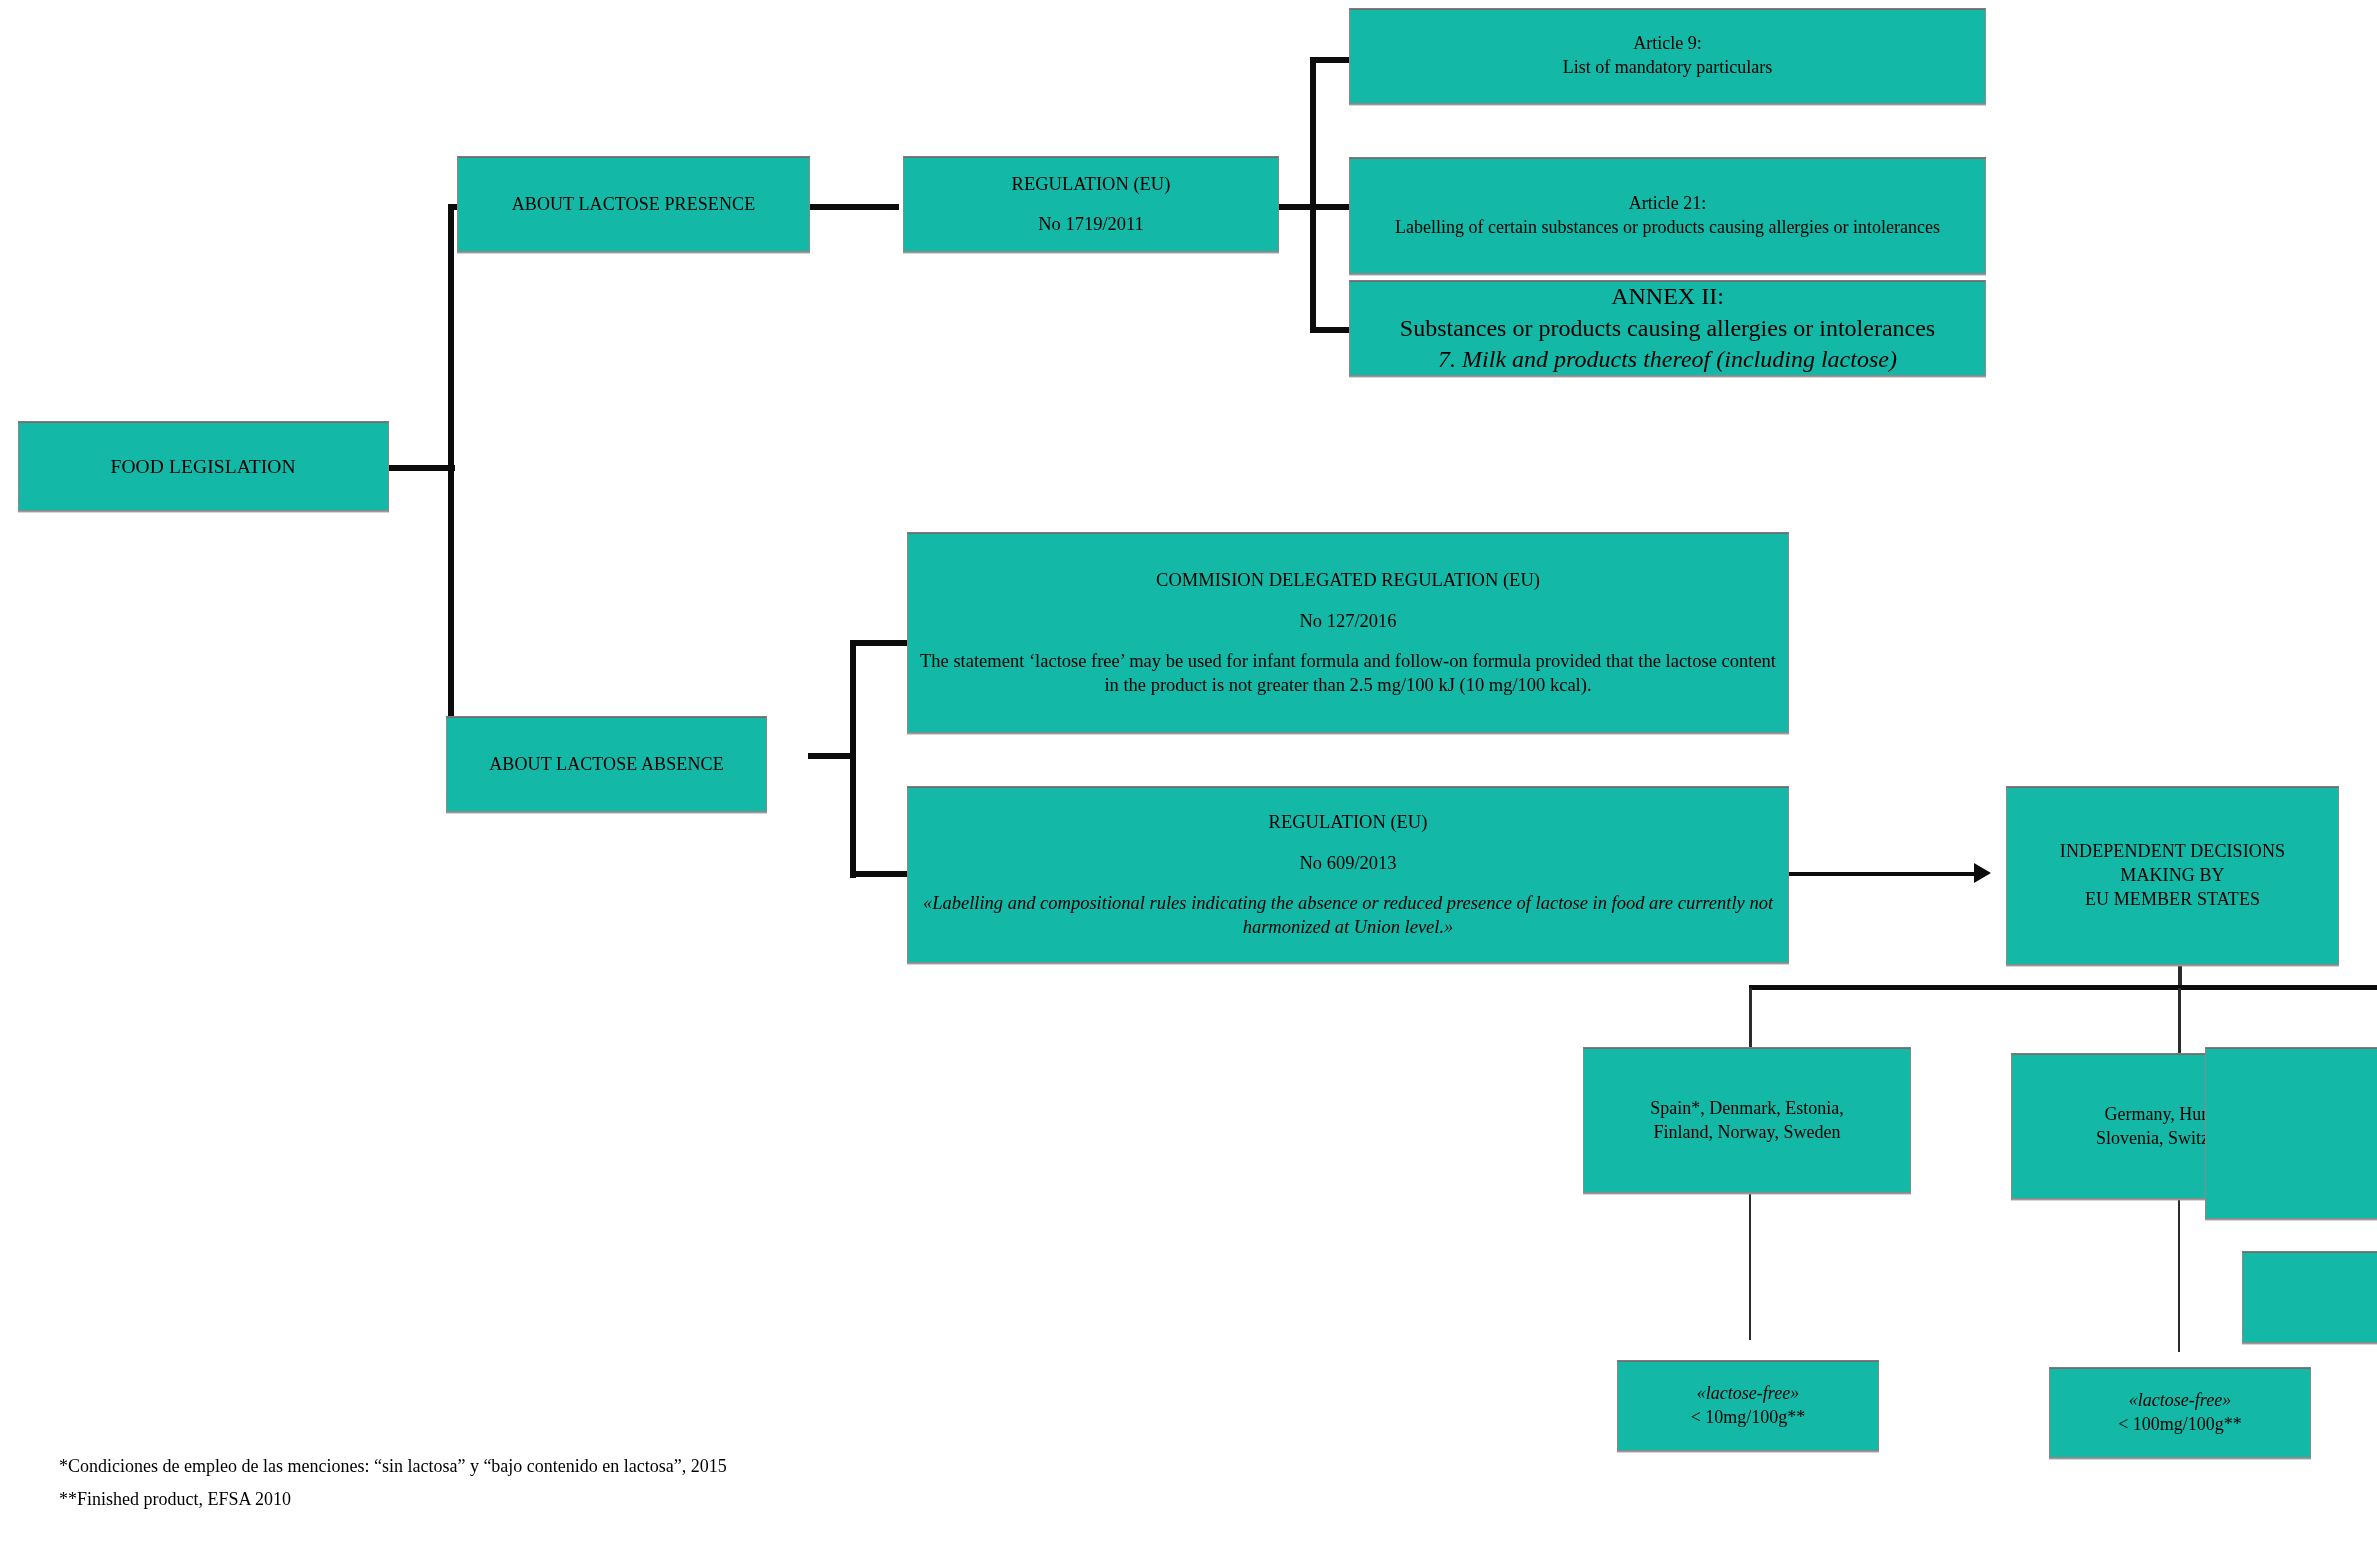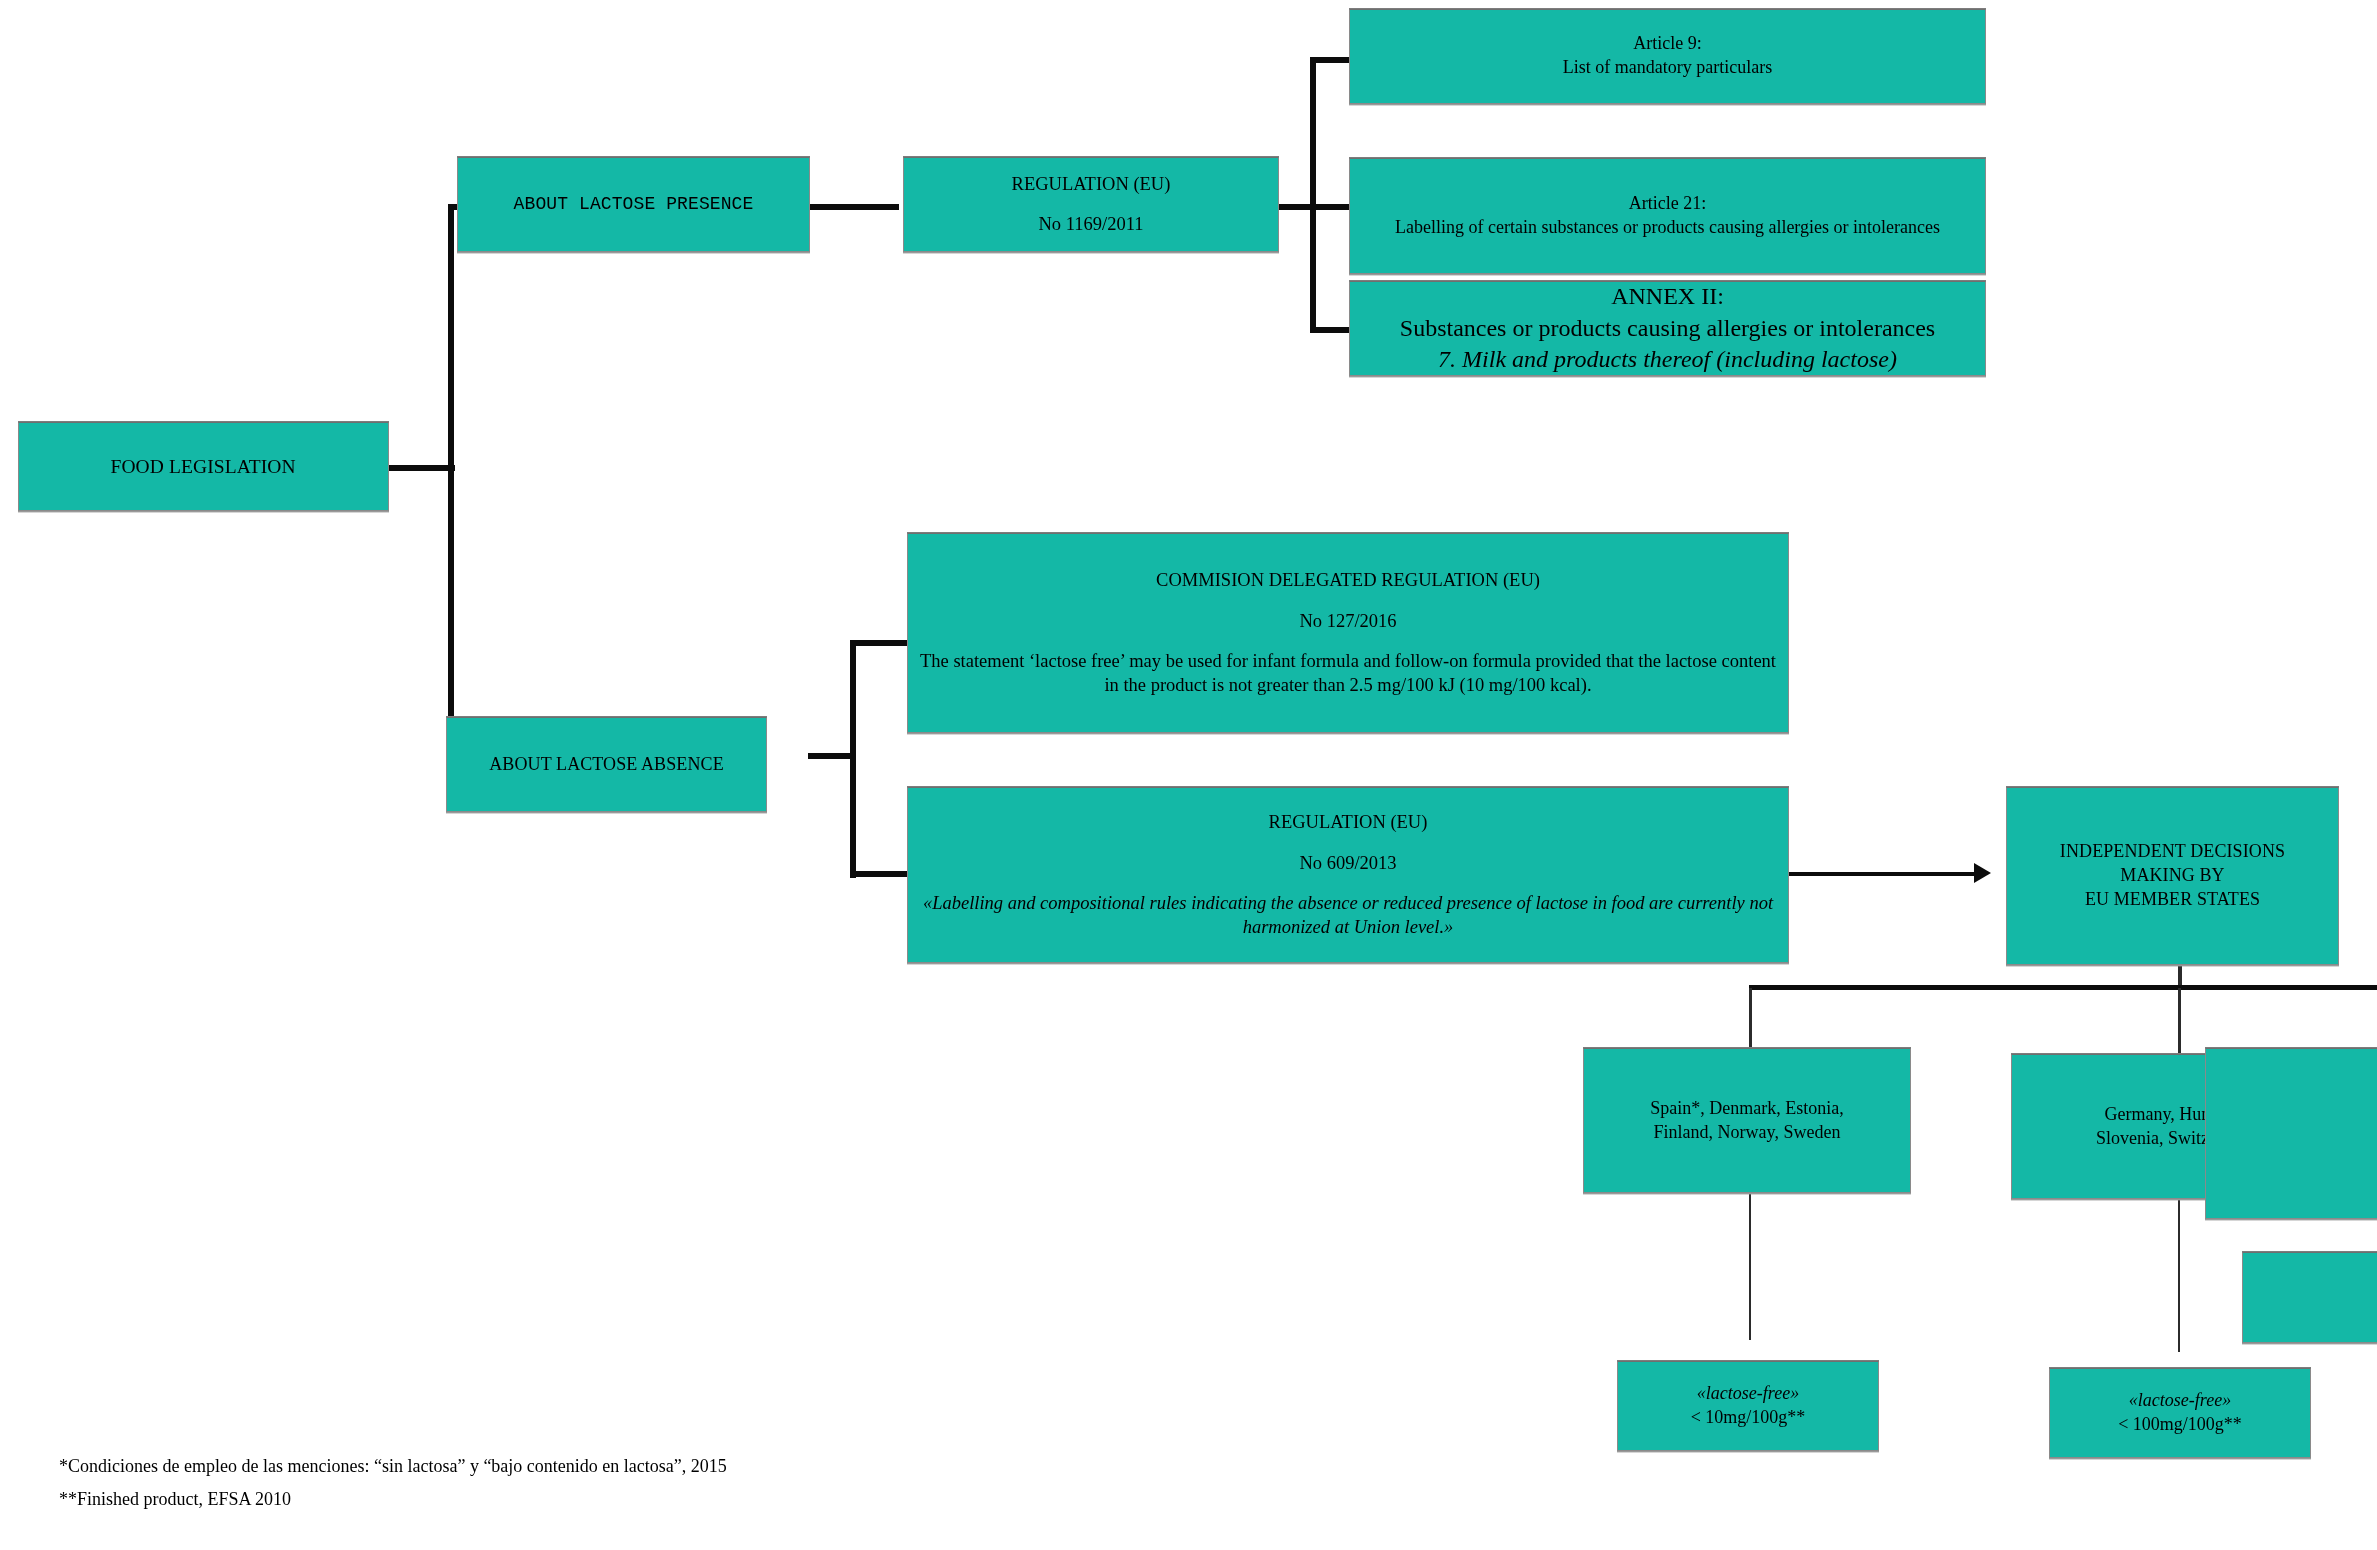--- a/index.html
+++ b/index.html
@@ -92,33 +92,33 @@
   <div class="line thin" style="left:2178px; top:988px; width:3.3px; height:68px;"></div>
 
   <div class="line thin" style="left:1749px; top:1193px; width:2.4px; height:147px;"></div>
 
   <div class="line thin" style="left:2178px; top:1199px; width:2.4px; height:153px;"></div>
 
   <div class="node shadow" style="left:17.6px; top:422px; width:371px; height:89px; font-size:19.5px;">
     <div class="inner t-caps">FOOD LEGISLATION</div>
   </div>
 
-  <div class="node shadow" style="left:457px; top:157px; width:353px; height:95px; font-size:18px;font-family:Liberation Mono, monospace;">
+  <div class="node shadow" style="left:457px; top:157px; width:353px; height:95px; font-size:18px;">
     <div class="inner t-caps">ABOUT LACTOSE PRESENCE</div>
   </div>
 
   <div class="node shadow" style="left:446px; top:706px; width:321px; height:95px; font-size:18px;margin-top:11px;">
     <div class="inner t-caps">ABOUT LACTOSE ABSENCE</div>
   </div>
 
   <div class="node shadow" style="left:903px; top:157px; width:376px; height:95px; font-size:18.5px;">
     <div class="inner">
       <span class="blk">REGULATION (EU)</span>
       <span class="sp"></span>
-      <span class="blk">No 1169/2011</span>
+      <span class="blk">No 1719/2011</span>
     </div>
   </div>
 
   <div class="node shadow" style="left:1349px; top:8.6px; width:637px; height:95px; font-size:18px;">
     <div class="inner">
       <span class="blk">Article 9:</span>
       <span class="blk">List of mandatory particulars</span>
     </div>
   </div>
 

